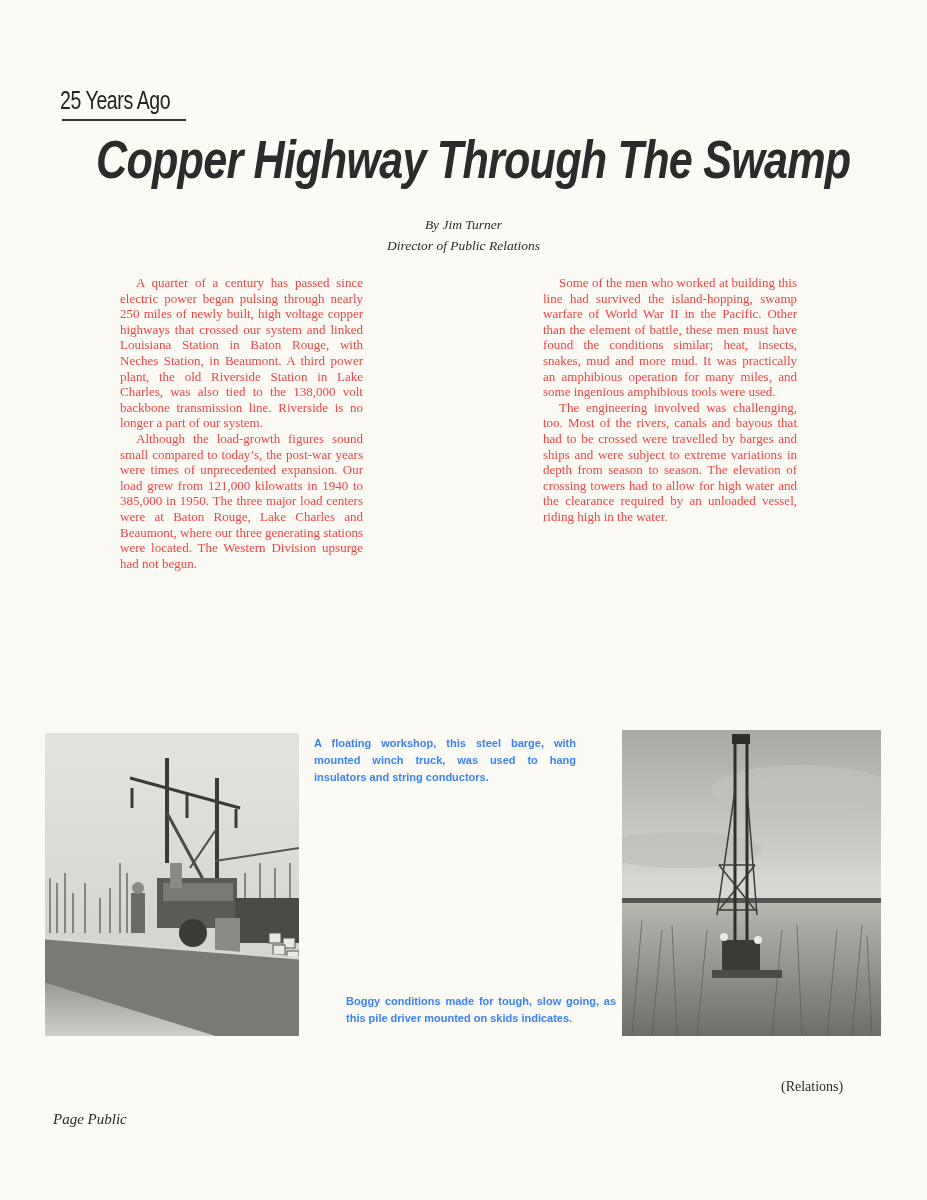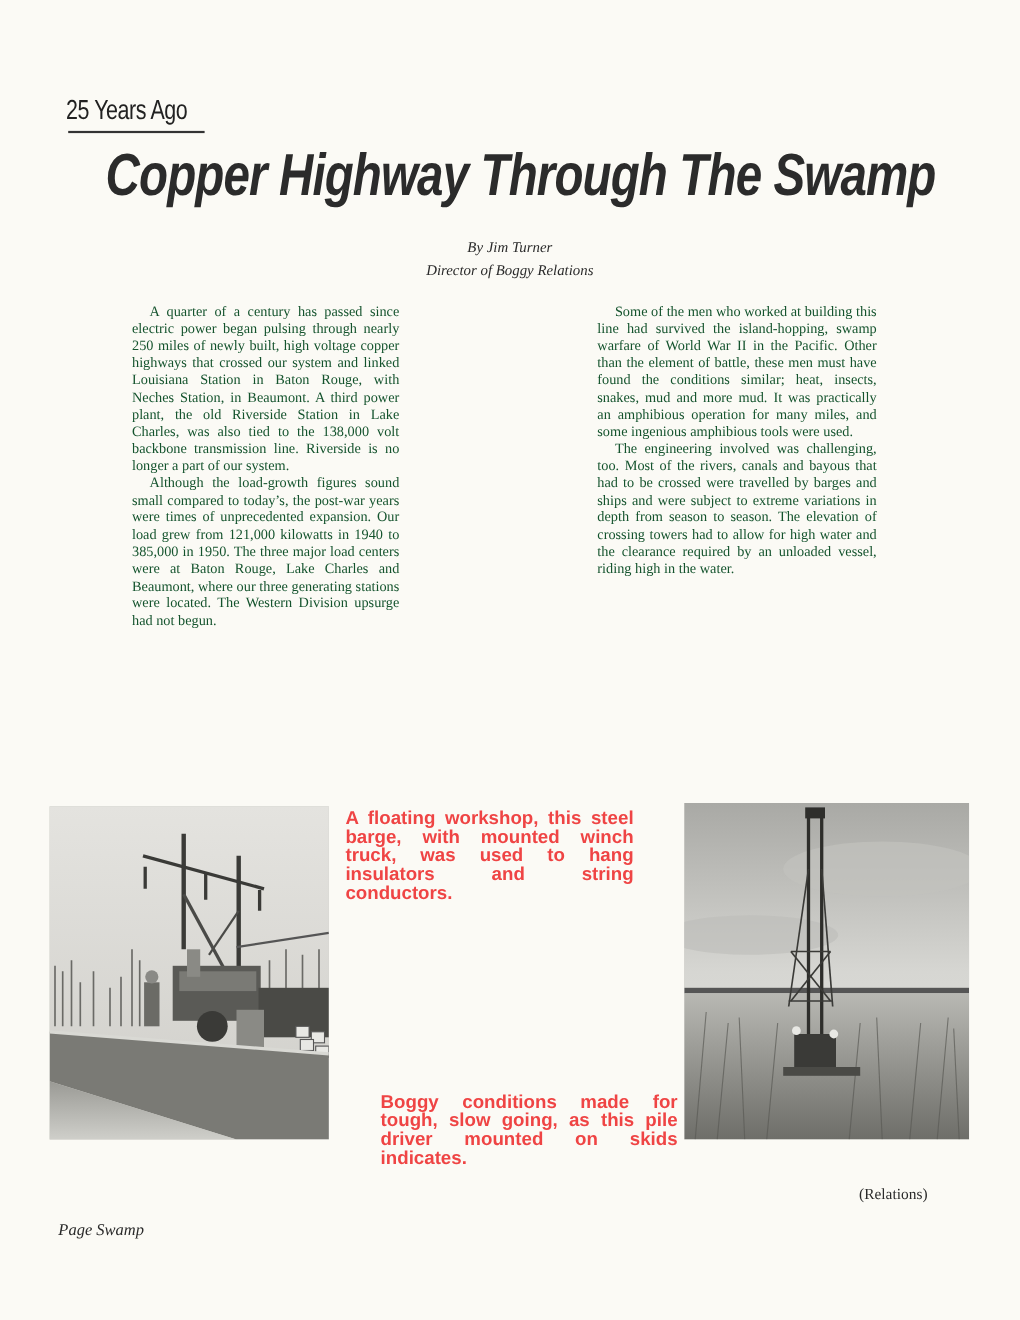--- a/index.html
+++ b/index.html
@@ -32,36 +32,36 @@
     color: #2b2b2b;
   }
   .byline {
     position: absolute; left: 0; width: 927px; top: 214px;
     text-align: center; font-style: italic; font-size: 13.5px; line-height: 21px;
   }
   .col {
     position: absolute; top: 275px;
     font-size: 13px; line-height: 15.6px;
     text-align: justify;
-    color: #14532d;
+    color: #ef4444;
   }
   .col p { margin: 0; text-indent: 16px; }
   .col-left { left: 120px; width: 243px; }
   .col-right { left: 543px; width: 254px; }
   .photo {
     position: absolute; overflow: hidden;
     background: #cfcfca;
   }
   .photo-barge { left: 45px; top: 733px; width: 254px; height: 303px; }
   .photo-driver { left: 622px; top: 730px; width: 259px; height: 306px; }
   .caption {
     position: absolute;
     font-family: "Liberation Sans", sans-serif;
-    font-weight: bold; font-size: 17px; line-height: 17px;
-    color: #ef4444; text-align: justify;
+    font-weight: bold; font-size: 11px; line-height: 17px;
+    color: #3b82f6; text-align: justify;
   }
   .caption-1 { left: 314px; top: 735px; width: 262px; }
   .caption-2 { left: 346px; top: 993px; width: 270px; }
   .continued {
     position: absolute; left: 781px; top: 1079px;
     font-size: 14px;
   }
   .folio {
     position: absolute; left: 53px; top: 1111px;
     font-style: italic; font-size: 15px;
@@ -69,21 +69,21 @@
 </style>
 </head>
 <body>
 
 <div class="kicker">25 Years Ago</div>
 <div class="kicker-rule"></div>
 <div class="headline">Copper Highway Through The Swamp</div>
 
 <div class="byline">
   <div>By Jim Turner</div>
-  <div>Director of Boggy Relations</div>
+  <div>Director of Public Relations</div>
 </div>
 
 <div class="col col-left">
   <p>A quarter of a century has passed since electric power began pulsing through nearly 250 miles of newly built, high voltage copper highways that crossed our system and linked Louisiana Station in Baton Rouge, with Neches Station, in Beaumont. A third power plant, the old Riverside Station in Lake Charles, was also tied to the 138,000 volt backbone transmission line. Riverside is no longer a part of our system.</p>
   <p>Although the load-growth figures sound small compared to today’s, the post-war years were times of unprecedented expansion. Our load grew from 121,000 kilowatts in 1940 to 385,000 in 1950. The three major load centers were at Baton Rouge, Lake Charles and Beaumont, where our three generating stations were located. The Western Division upsurge had not begun.</p>
 </div>
 
 <div class="col col-right">
   <p>Some of the men who worked at building this line had survived the island-hopping, swamp warfare of World War II in the Pacific. Other than the element of battle, these men must have found the conditions similar; heat, insects, snakes, mud and more mud. It was practically an amphibious operation for many miles, and some ingenious amphibious tools were used.</p>
   <p>The engineering involved was challenging, too. Most of the rivers, canals and bayous that had to be crossed were travelled by barges and ships and were subject to extreme variations in depth from season to season. The elevation of crossing towers had to allow for high water and the clearance required by an unloaded vessel, riding high in the water.</p>
@@ -207,13 +207,13 @@
     <rect x="100" y="210" width="38" height="35" fill="#3a3a37"></rect>
     <rect x="90" y="240" width="70" height="8" fill="#4a4a46"></rect>
     <circle cx="102" cy="207" r="4" fill="#e8e8e4"></circle>
     <circle cx="136" cy="210" r="4" fill="#e8e8e4"></circle>
   </svg>
 </div>
 
 <div class="caption caption-2">Boggy conditions made for tough, slow going, as this pile driver mounted on skids indicates.</div>
 
 <div class="continued">(Relations)</div>
-<div class="folio">Page Swamp</div>
+<div class="folio">Page Public</div>
 
 </body></html>

